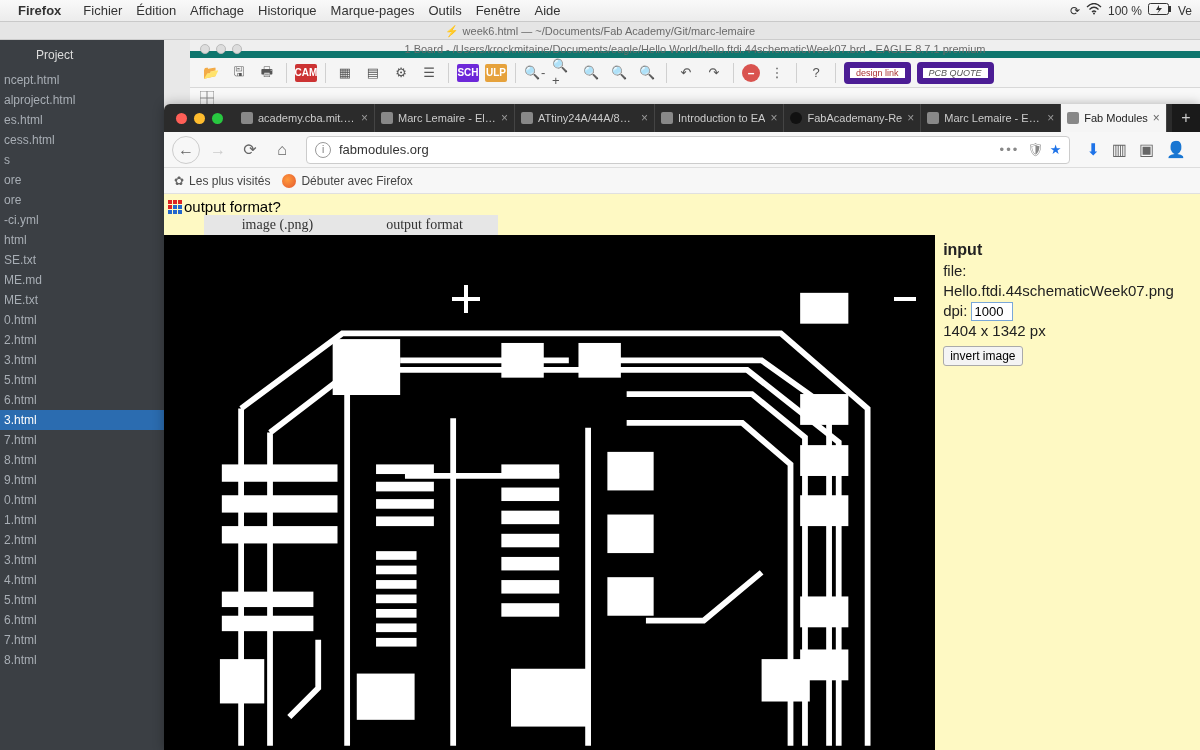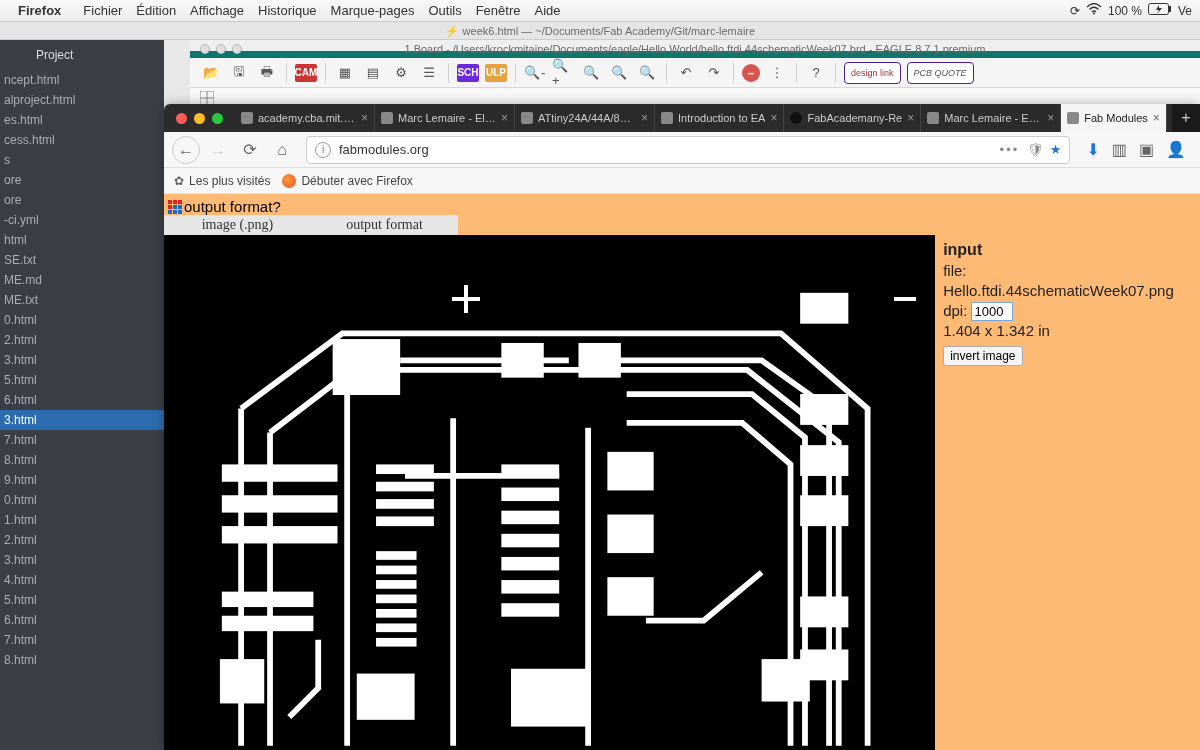--- a/index.html
+++ b/index.html
@@ -24,21 +24,21 @@
 
 
 .eagle-toolbar { height: 30px; background: #f5f5f5; border-bottom: 1px solid #d8d8d8; display: flex; align-items: center; gap: 6px; padding: 0 10px; }
 .eagle-toolbar .tb-btn { width: 22px; height: 22px; display: flex; align-items: center; justify-content: center; font-size: 13px; color: #555; border-radius: 3px; }
 .eagle-toolbar .sep { width: 1px; height: 20px; background: #d0d0d0; margin: 0 2px; }
 .eagle-toolbar .badge { width: 22px; height: 18px; border-radius: 2px; font-size: 10px; color: #fff; display: flex; align-items: center; justify-content: center; font-weight: bold; }
 .eagle-toolbar .red { background: #c33; }
 .eagle-toolbar .blue { background: #6d28d9; }
 .eagle-toolbar .orange { background: #e6a23c; }
 .eagle-toolbar .stop { width: 18px; height: 18px; border-radius: 50%; background: #d9534f; color: #fff; font-weight: bold; font-size: 12px; display: flex; align-items: center; justify-content: center; }
-.eagle-toolbar .pill { height: 22px; padding: 0 6px; border: 1px solid #4c1d95; border-radius: 4px; font-size: 9px; color: #a33; display: flex; align-items: center; background: #fff; }
+.eagle-toolbar .pill { height: 22px; padding: 0 6px; border: 6px solid #4c1d95; border-radius: 4px; font-size: 9px; color: #a33; display: flex; align-items: center; background: #fff; }
 .eagle-toolbar .pill.q { color: #555; font-style: italic; }
 
 .eagle-second { height: 20px; background: #f8f8f8; border-bottom: 1px solid #ddd; padding-left: 10px; }
 .eagle-second .grid-icon { width: 14px; height: 14px; display: inline-block; margin-top: 3px; }
 
 
 .sidebar { position: absolute; left: 0; top: 40px; bottom: 0; width: 164px; background: #3b3f44; color: #b9bdc2; font-size: 12px; padding-top: 6px; overflow: hidden; }
 .sidebar .proj-title { color: #ddd; font-size: 12px; padding: 2px 10px 8px 36px; }
 .sidebar .file { padding: 3px 4px 3px 4px; white-space: nowrap; color: #a8aeb5; cursor: default; }
 .sidebar .file.sel { background: #2b6cb0; color: #fff; }
@@ -74,24 +74,24 @@
 .right-icons { display: flex; align-items: center; gap: 12px; padding: 0 6px; color: #666; }
 .right-icons .dl { color: #1e73e8; }
 
 
 .ff-bookmarks { height: 26px; background: #f7f7f7; border-bottom: 1px solid #e0e0e0; display: flex; align-items: center; gap: 12px; padding: 0 10px; font-size: 12px; color: #444; }
 .ff-bookmarks .bm { display: flex; align-items: center; gap: 5px; }
 .ff-bookmarks .gear { color: #666; }
 .ff-bookmarks .ff-ico { width: 14px; height: 14px; border-radius: 50%; background: radial-gradient(circle at 40% 40%, #ff9a3c, #e4572e); }
 
 
-.page { position: absolute; top: 90px; left: 0; right: 0; bottom: 0; background: #fdba74; }
+.page { position: absolute; top: 90px; left: 0; right: 0; bottom: 0; background: #fef9c3; }
 .page .hdr-row { display: flex; align-items: center; padding: 4px 4px 0 4px; font-family: "Times New Roman", serif; font-size: 15px; }
 .page .logo { width: 14px; height: 14px; margin-right: 2px; }
-.page .dropdown-row { display: flex; }
+.page .dropdown-row { display: flex; padding-left: 40px; }
 .page .dd { width: 147px; height: 20px; background: #e6e6e6; font-family: "Times New Roman", serif; font-size: 14px; text-align: center; line-height: 20px; color: #333; }
 .page .canvas-wrap { display: flex; align-items: flex-start; }
 .page .pcb { width: 800px; height: 530px; background: #000; position: relative; overflow: hidden; }
 .page .side-panel { padding: 4px 8px; font-family: "Times New Roman", serif; font-size: 15px; color: #222; line-height: 1.35; }
 .page .side-panel .title { font-weight: bold; font-size: 16px; }
 .page .side-panel input { width: 42px; border: 1px solid #7aa7d9; font-size: 13px; padding: 1px 2px; }
 .page .side-panel button { font-size: 12px; padding: 2px 6px; margin-top: 4px; border: 1px solid #aaa; background: #f4f4f4; border-radius: 3px; }
 .pcb .plus-h { position: absolute; background: #fff; width: 28px; height: 4px; }
 .pcb .plus-v { position: absolute; background: #fff; width: 4px; height: 28px; }
 .pcb .minus { position: absolute; background: #fff; width: 22px; height: 4px; }
@@ -405,18 +405,18 @@
 
             <rect x="200" y="455" width="60" height="48"></rect>
             <rect x="360" y="450" width="80" height="60"></rect>
           </g>
         </svg>
       </div>
       <div class="side-panel">
         <div class="title">input</div>
         <div><span>file:</span> <span>Hello.ftdi.44schematicWeek07.png</span></div>
         <div><span>dpi:</span> <input value="1000" style=""></div>
-        <div>1.404 x 1.342 in</div>
+        <div>1404 x 1342 px</div>
         <button>invert image</button>
       </div>
     </div>
   </div>
 </div>
 
 </body></html>

